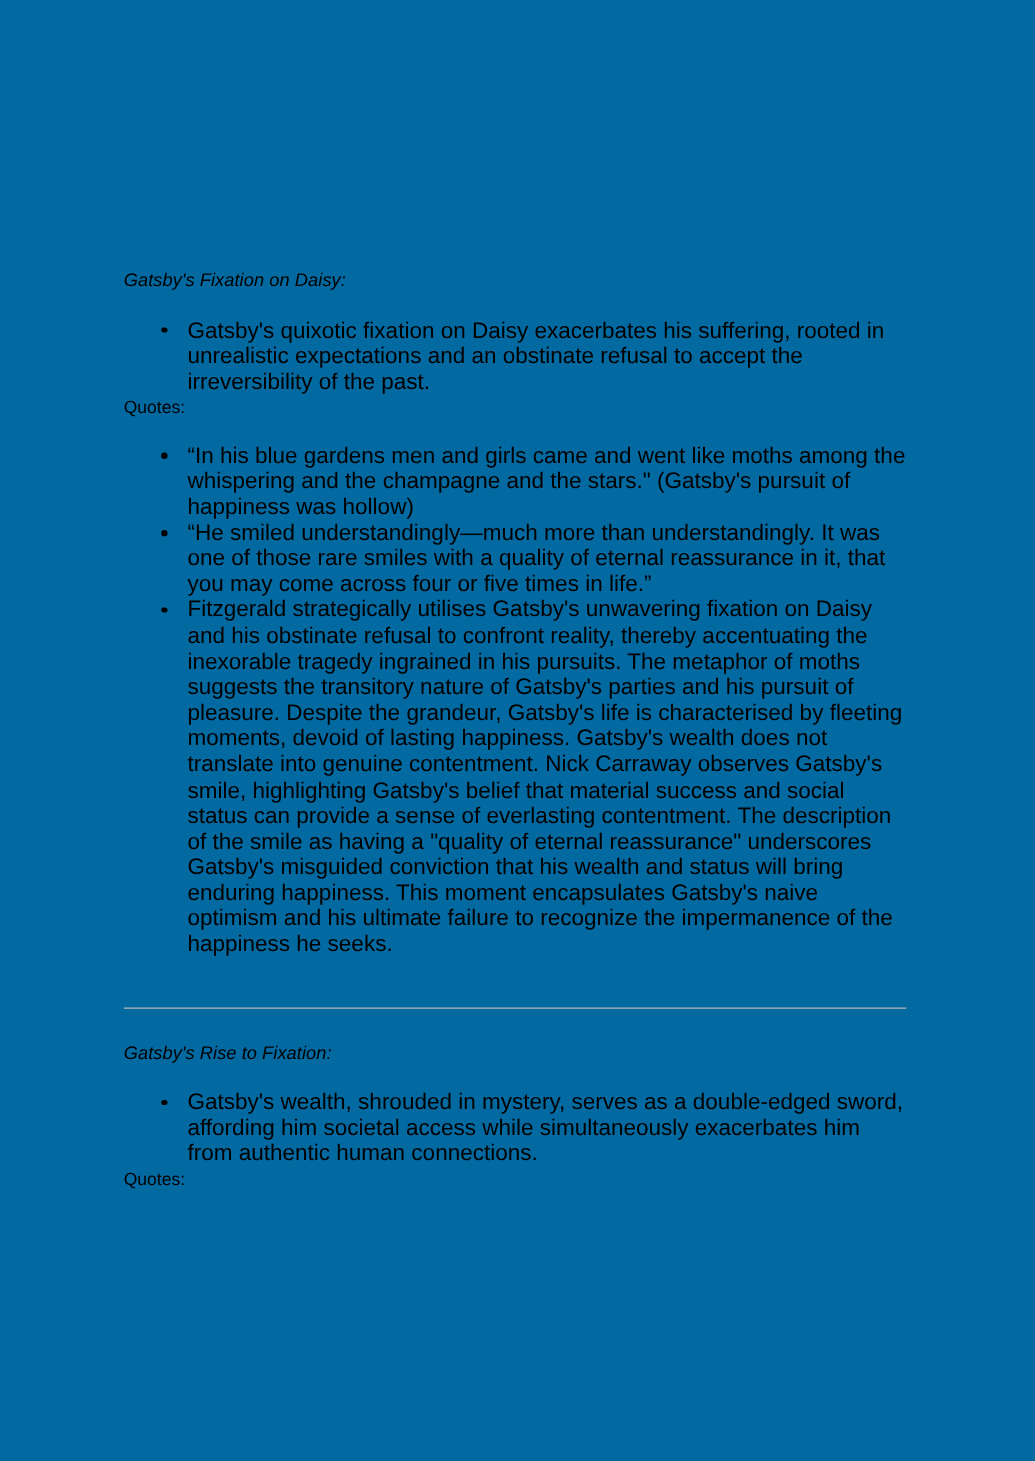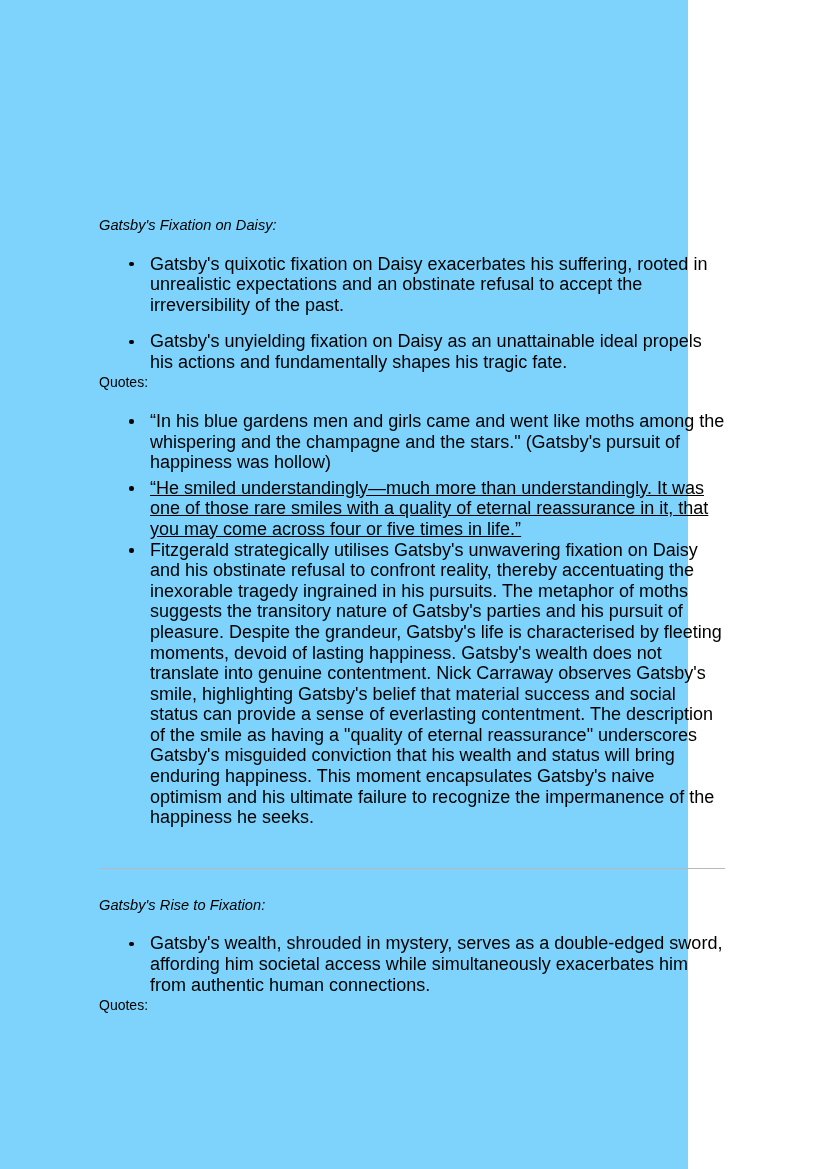--- a/index.html
+++ b/index.html
@@ -12,24 +12,24 @@
   body {
     width: 828px;
     height: 1169px;
     font-family: "Liberation Sans", sans-serif;
     color: #000000;
     -webkit-font-smoothing: antialiased;
   }
 
   .page {
     box-sizing: border-box;
-    width: 688px;
+    width: 828px;
     min-height: 1169px;
     padding: 215px 104px 0 99px;
-    background: #7dd3fc;
+    background: #0369a1;
   }
 
   .content {
     width: 626px;
   }
 
   
   .section-heading {
     font-size: 14.6px;
     font-style: italic;
@@ -73,22 +73,21 @@
     background: #000000;
   }
 
   
   ul.loose > li + li {
     margin-top: 16px;
   }
 
   
   ul.tight > li + li {
-    margin-top: 5px;
-    text-decoration: underline;
+    margin-top: 0;
   }
 
   
   .gap-after-list { margin-bottom: 28px; }
   .gap-after-label { margin-bottom: 18px; }
   .gap-before-analysis { margin-top: 22px; }
 
   
   .divider {
     border: 0;
@@ -105,21 +104,20 @@
 
 <div class="page">
   <div class="content">
 
     <section>
 
       <p class="section-heading">Gatsby's Fixation on Daisy:</p>
 
       <ul class="bullets loose gap-after-list">
         <li>Gatsby's quixotic fixation on Daisy exacerbates his suffering, rooted in unrealistic expectations and an obstinate refusal to accept the irreversibility of the past.</li>
-        <li>Gatsby's unyielding fixation on Daisy as an unattainable ideal propels his actions and fundamentally shapes his tragic fate.</li>
       </ul>
 
       <p class="label-line gap-after-label">Quotes:</p>
 
       <ul class="bullets tight">
         <li>“In his blue gardens men and girls came and went like moths among the whispering and the champagne and the stars." (Gatsby's pursuit of happiness was hollow)</li>
         <li>“He smiled understandingly—much more than understandingly. It was one of those rare smiles with a quality of eternal reassurance in it, that you may come across four or five times in life.”</li>
       </ul>
 
       <ul class="bullets gap-before-analysis">

